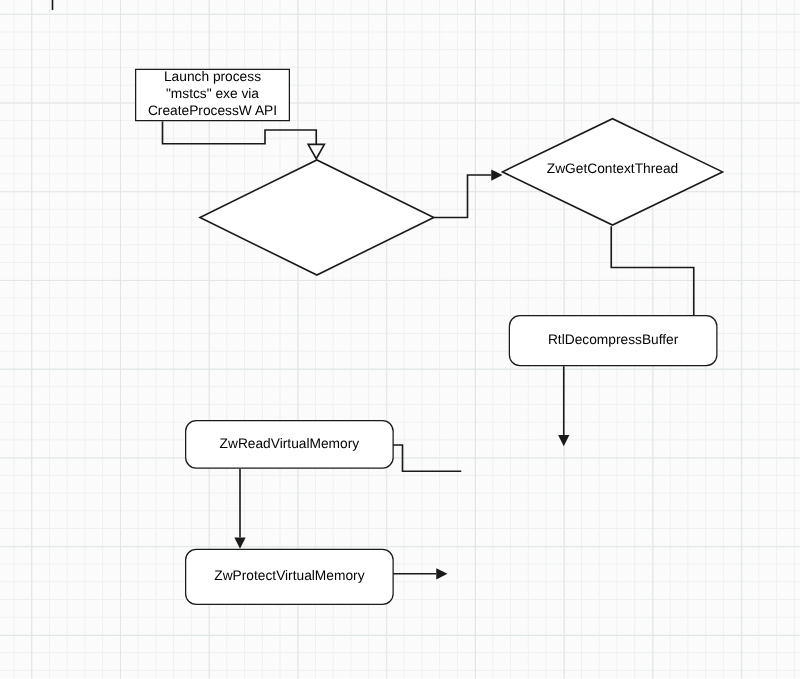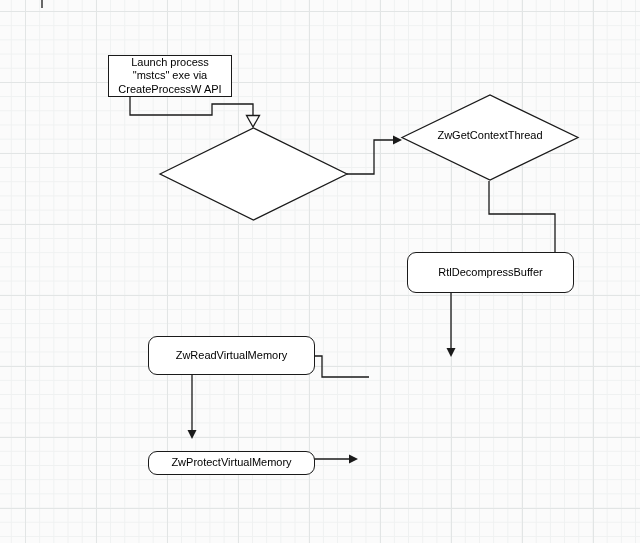--- a/index.html
+++ b/index.html
@@ -95,18 +95,18 @@
 
   <div class="node rounded" style="left:367px; top:252px; width:167px; height:41px">
     <span>RtlDecompressBuffer</span>
   </div>
 
 
   <div class="node rounded" style="left:108px; top:336px; width:167px; height:39px">
     <span>ZwReadVirtualMemory</span>
   </div>
 
-  <div class="node rounded" style="left:108px; top:451px; width:167px; height:24px">
+  <div class="node rounded" style="left:108px; top:439px; width:167px; height:45px">
     <span>ZwProtectVirtualMemory</span>
   </div>
 
 
 </div>
 
 </body></html>

